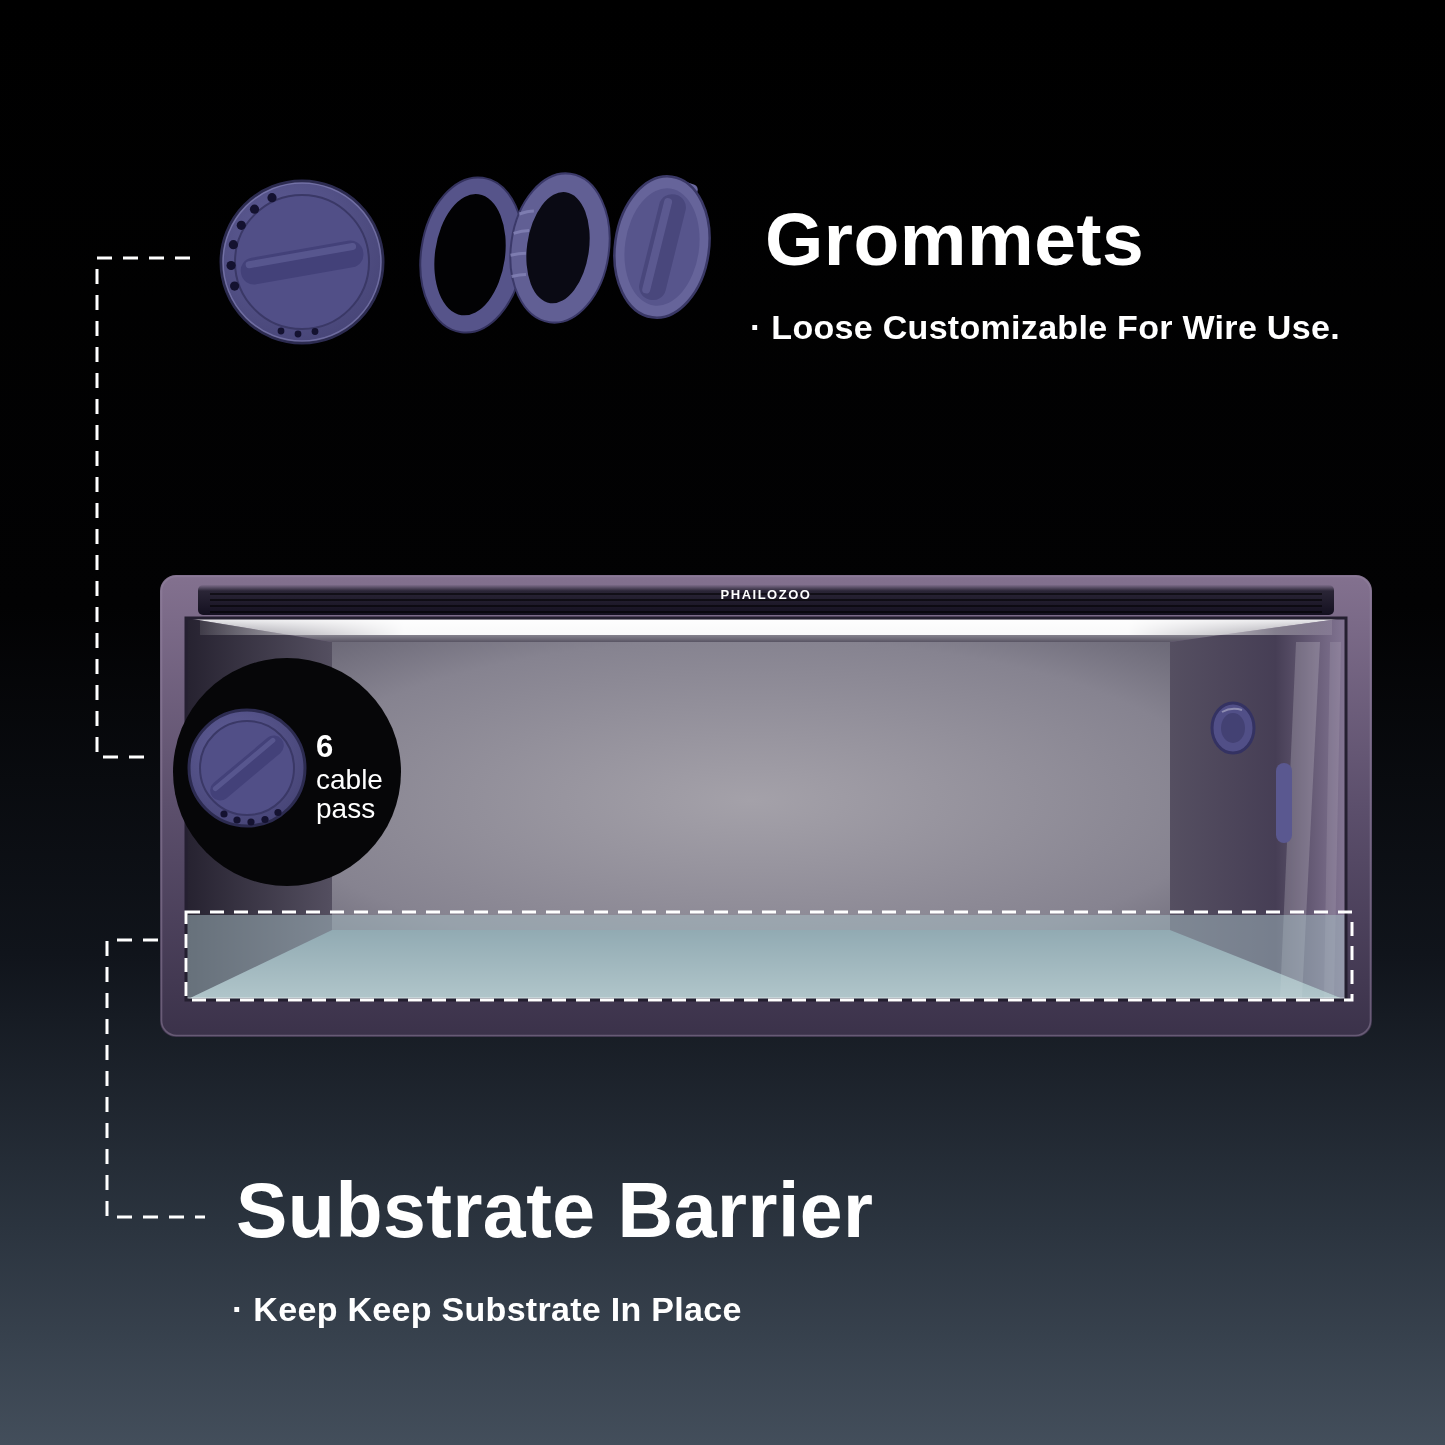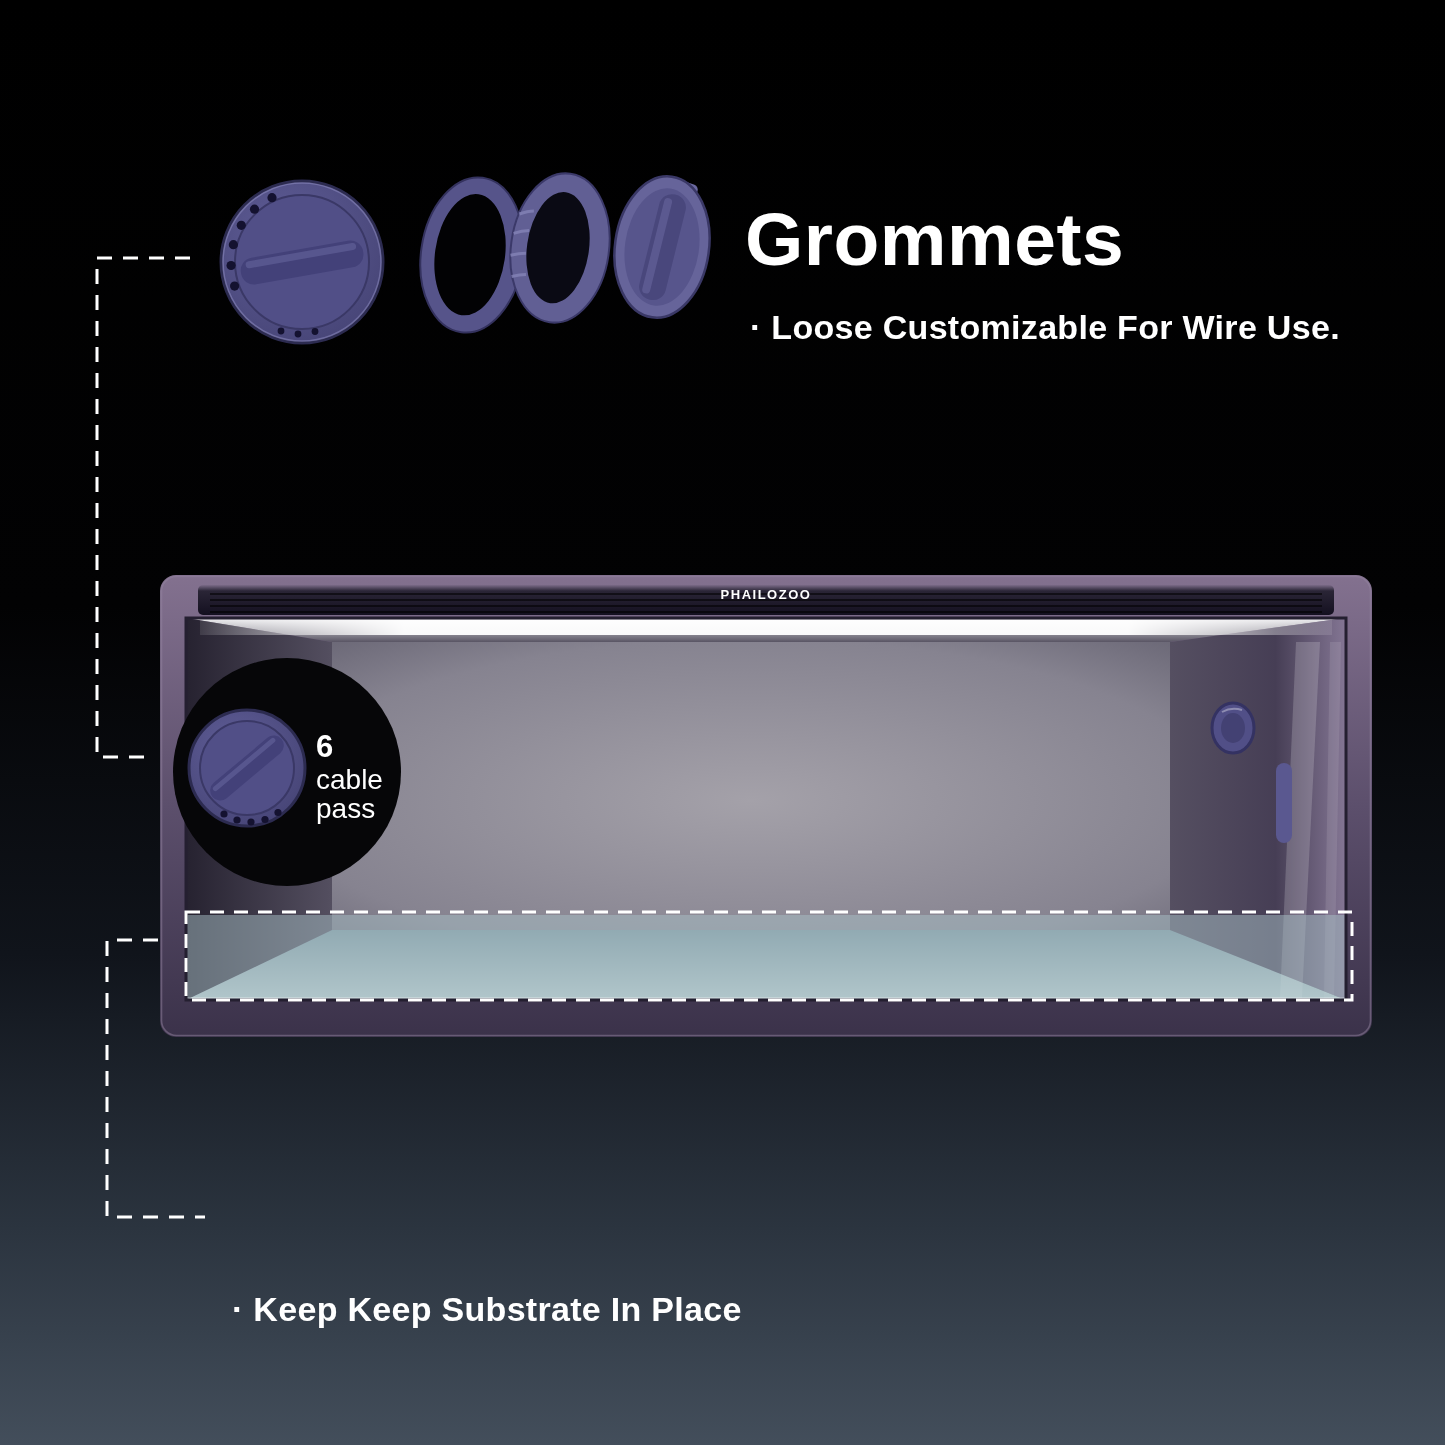--- a/index.html
+++ b/index.html
@@ -12,21 +12,21 @@
     color:#ffffff;
   }
   .abs{position:absolute;}
   .title{
     position:absolute;
     font-weight:700;
     color:#ffffff;
     letter-spacing:0.5px;
     white-space:nowrap;
   }
-  .grommets-title{left:745px;top:196px;font-size:75px;}
+  .grommets-title{left:765px;top:196px;font-size:75px;}
   .substrate-title{left:236px;top:1166px;font-size:77px;}
   .bullet{
     position:absolute;
     font-weight:600;
     color:#ffffff;
     letter-spacing:0.3px;
     white-space:nowrap;
   }
   .grommets-bullet{left:750px;top:308px;font-size:34px;}
   .substrate-bullet{left:232px;top:1290px;font-size:34px;}
@@ -202,15 +202,16 @@
       </g>
       <text x="316" y="757" font-size="31" font-weight="700" fill="#ffffff">6</text>
       <text x="316" y="789" font-size="28" font-weight="500" fill="#ffffff">cable</text>
       <text x="316" y="818" font-size="28" font-weight="500" fill="#ffffff">pass</text>
     </g>
   </svg>
 
   <div class="title grommets-title">Grommets</div>
   <div class="bullet grommets-bullet">· Loose Customizable For Wire Use.</div>
 
+  <div class="title substrate-title">Substrate Barrier</div>
   <div class="bullet substrate-bullet">· Keep Keep Substrate In Place</div>
 
 </div>
 
 </body></html>

